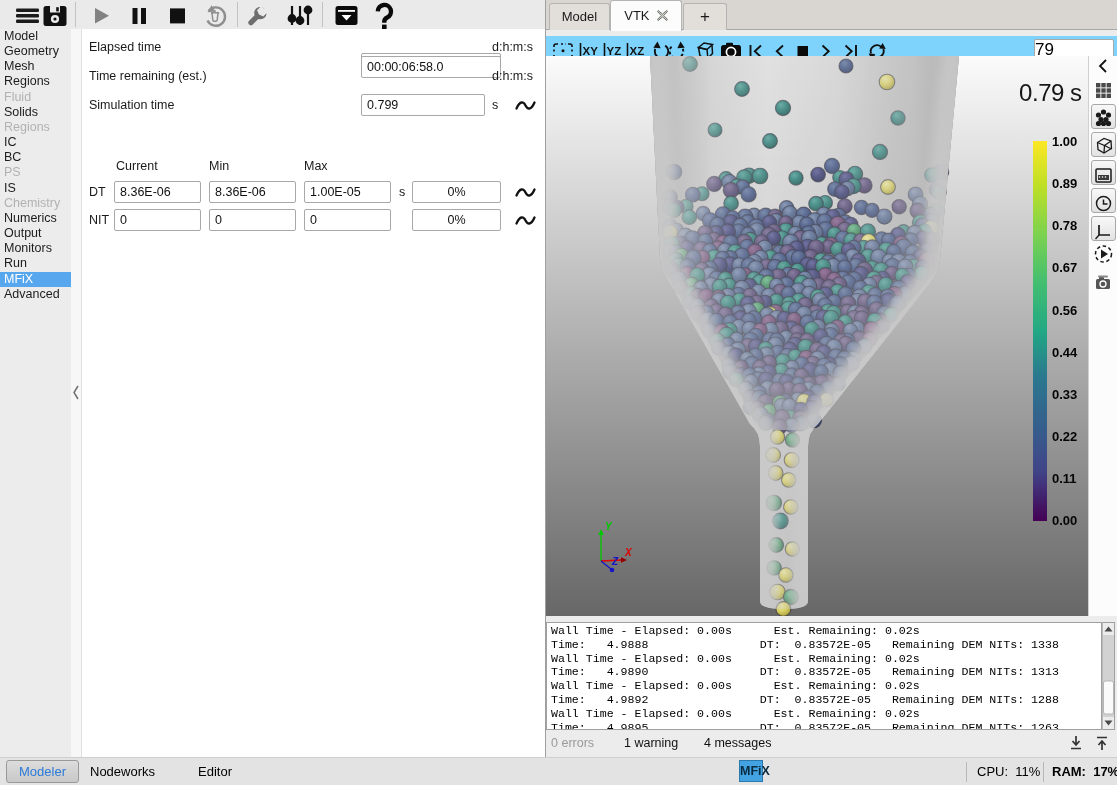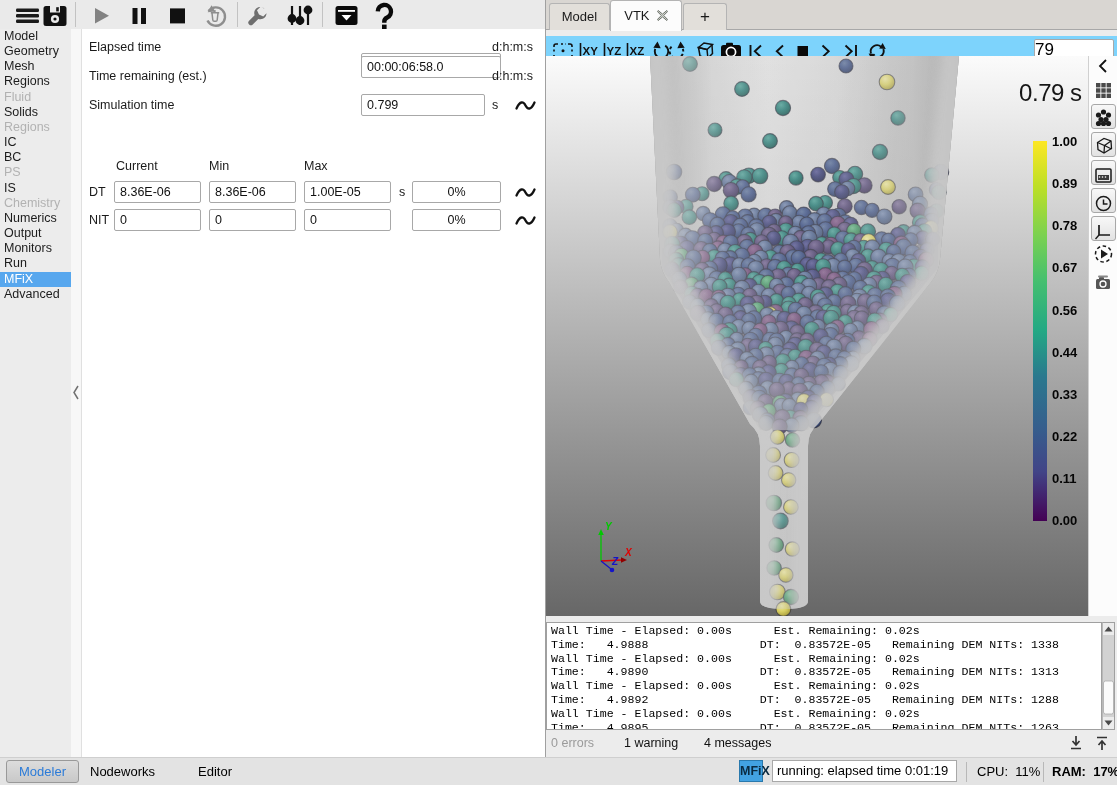--- a/index.html
+++ b/index.html
@@ -1003,18 +1003,17 @@
   <svg width="16" height="16" style="position:absolute; left:548px; top:5px;">
       <path d="M8 15 v-8 M4.5 10 l3.5 -4 l3.5 4 M3 2.5 h10" stroke="#333" stroke-width="1.7" fill="none"></path>
     </svg>
 </div>
 
 <div class="abs" id="statusbar">
   <div style="position:absolute; left:6px; top:2px; width:73px; height:23px; background:linear-gradient(#dcdcdc,#c8c8c8); border:1px solid #999; border-radius:3px; color:#2b7bd8; text-align:center; line-height:21px;">Modeler</div>
   <div style="position:absolute; left:90px; top:6px;">Nodeworks</div>
   <div style="position:absolute; left:198px; top:6px;">Editor</div>
   <div style="position:absolute; left:739px; top:2px; width:24px; height:22px; background:#42a2e2; border:1px solid #2979ad; color:#0a2a40; text-align:left; line-height:20px; font-weight:bold; font-size:12.5px;">MFiX</div>
-  <div style="position:absolute; left:772px; top:2px; width:185px; height:22px; background:#fff; border:1px solid #a8a8a8; line-height:20px; padding-left:4px;">running: elapsed time 0:01:19</div>
   <div class="vsep2" style="left:966px;"></div>
   <div style="position:absolute; left:977px; top:6px;">CPU:&nbsp;&nbsp;11%</div>
   <div class="vsep2" style="left:1043px;"></div>
   <div style="position:absolute; left:1052px; top:6px;font-weight:bold;">RAM:&nbsp;&nbsp;17%</div>
 </div>
 
 </body></html>

